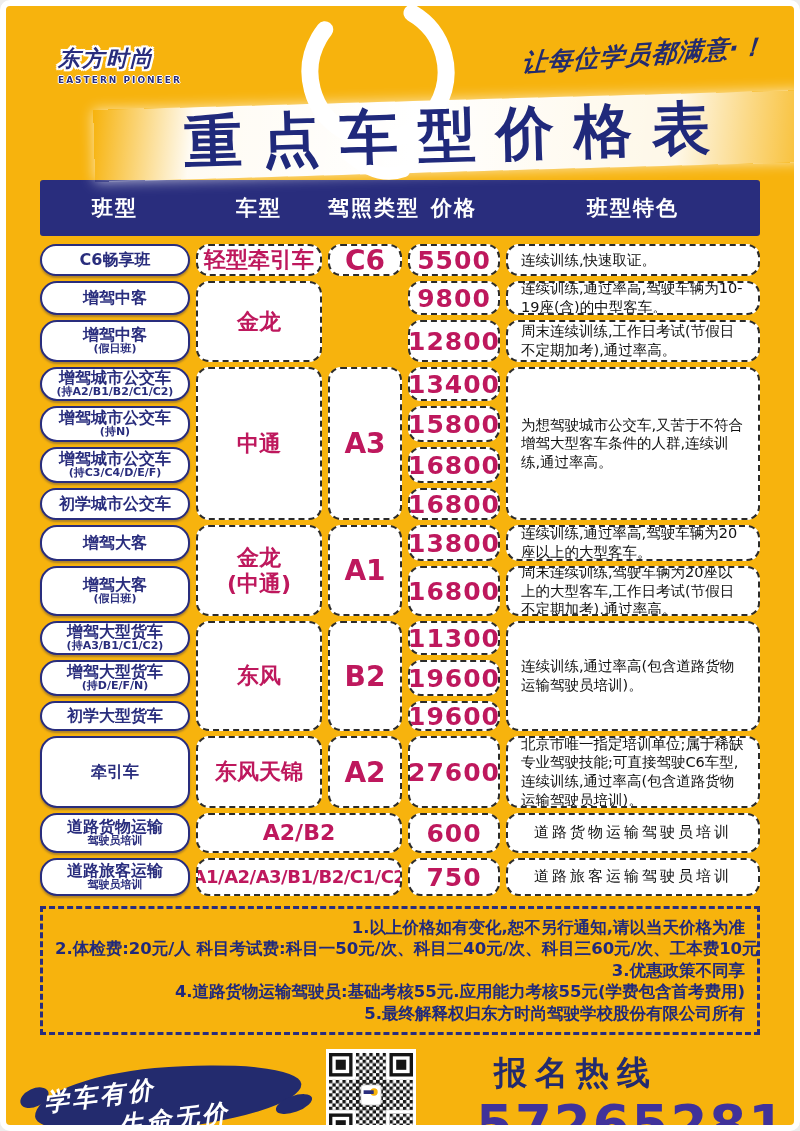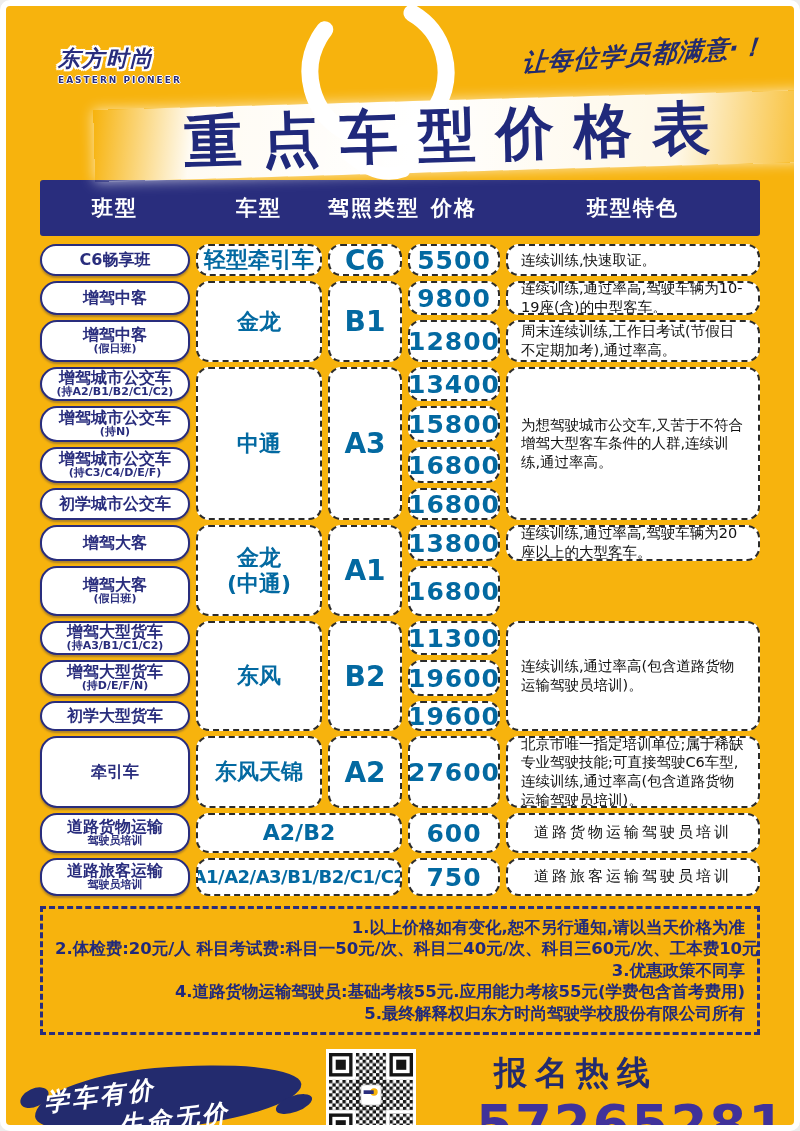--- a/index.html
+++ b/index.html
@@ -52,21 +52,21 @@
   .ccell{
     grid-column:1;background:#fff;border:2px solid #292D7D;border-radius:17px;
     display:flex;flex-direction:column;align-items:center;justify-content:center;
     box-shadow:0 2px 2px rgba(40,40,90,.35);padding:0 2px;overflow:hidden;
   }
   .ccell .lbl{font-size:16px;font-weight:bold;color:#292D7D;line-height:1.05;white-space:nowrap;letter-spacing:0px;}
   .ccell .sub{font-size:11px;font-weight:bold;color:#292D7D;line-height:1.1;white-space:nowrap;}
   .dcell{
     background:#fff;border:2px dashed #2b2b2b;border-radius:13px;
     display:flex;flex-direction:column;align-items:center;justify-content:center;
-    color:#0369a1;overflow:hidden;
+    color:#be185d;overflow:hidden;
   }
   .vehicle{font-size:22px;font-weight:bold;line-height:1.15;text-align:center;}
   .vehicle.small{font-size:18px;letter-spacing:-0.5px;}
   .license{font-size:28px;font-weight:bold;}
   .price{font-size:25px;font-weight:bold;letter-spacing:1px;text-align:center;}
   .feature{
     align-items:flex-start;justify-content:center;text-align:left;
     font-size:14.5px;line-height:1.28;padding:4px 13px;color:#111;
   }
   .feature.center{justify-content:center;align-items:center;text-align:center;letter-spacing:3px;font-size:15px;}
@@ -187,21 +187,20 @@
       <div class="dcell vehicle" style="grid-column:2;grid-row:8 / span 2">
         <span>金龙</span>
         <span>(中通)</span>
       </div>
       <div class="dcell vehicle" style="grid-column:2;grid-row:13">东风天锦</div>
       <div class="dcell vehicle" style="grid-column:2;grid-row:10 / span 3">东风</div>
       <div class="dcell vehicle" style="grid-column:2 / span 2;grid-row:14">A2/B2</div>
       <div class="dcell vehicle small" style="grid-column:2 / span 2;grid-row:15">A1/A2/A3/B1/B2/C1/C2</div>
 
       <div class="dcell license" style="grid-column:3;grid-row:1">C6</div>
-      <div class="dcell license" style="grid-column:3;grid-row:2 / span 2">B1</div>
       <div class="dcell license" style="grid-column:3;grid-row:4 / span 4">A3</div>
       <div class="dcell license" style="grid-column:3;grid-row:8 / span 2">A1</div>
       <div class="dcell license" style="grid-column:3;grid-row:10 / span 3">B2</div>
       <div class="dcell license" style="grid-column:3;grid-row:13">A2</div>
 
       <div class="dcell price" style="grid-column:4;grid-row:1">5500</div>
       <div class="dcell price" style="grid-column:4;grid-row:2">9800</div>
       <div class="dcell price" style="grid-column:4;grid-row:3">12800</div>
       <div class="dcell price" style="grid-column:4;grid-row:4">13400</div>
       <div class="dcell price" style="grid-column:4;grid-row:5">15800</div>
@@ -214,20 +213,21 @@
       <div class="dcell price" style="grid-column:4;grid-row:12">19600</div>
       <div class="dcell price" style="grid-column:4;grid-row:13">27600</div>
       <div class="dcell price" style="grid-column:4;grid-row:14">600</div>
       <div class="dcell price" style="grid-column:4;grid-row:15">750</div>
 
       <div class="dcell feature" style="grid-column:5;grid-row:1">连续训练,快速取证。</div>
       <div class="dcell feature" style="grid-column:5;grid-row:2">连续训练,通过率高,驾驶车辆为10-19座(含)的中型客车。</div>
       <div class="dcell feature" style="grid-column:5;grid-row:3">周末连续训练,工作日考试(节假日不定期加考),通过率高。</div>
       <div class="dcell feature" style="grid-column:5;grid-row:4 / span 4">为想驾驶城市公交车,又苦于不符合增驾大型客车条件的人群,连续训练,通过率高。</div>
       <div class="dcell feature" style="grid-column:5;grid-row:8">连续训练,通过率高,驾驶车辆为20座以上的大型客车。</div>
+      <div class="dcell feature" style="grid-column:5;grid-row:9">周末连续训练,驾驶车辆为20座以上的大型客车,工作日考试(节假日不定期加考),通过率高。</div>
       <div class="dcell feature" style="grid-column:5;grid-row:10 / span 3">连续训练,通过率高(包含道路货物运输驾驶员培训)。</div>
       <div class="dcell feature" style="grid-column:5;grid-row:13">北京市唯一指定培训单位;属于稀缺专业驾驶技能;可直接驾驶C6车型,连续训练,通过率高(包含道路货物运输驾驶员培训)。</div>
       <div class="dcell feature center" style="grid-column:5;grid-row:14">道路货物运输驾驶员培训</div>
       <div class="dcell feature center" style="grid-column:5;grid-row:15">道路旅客运输驾驶员培训</div>
     </div>
   </div>
 
   <div class="notes">
     <div>1.以上价格如有变化,恕不另行通知,请以当天价格为准</div>
     <div>2.体检费:20元/人  科目考试费:科目一50元/次、科目二40元/次、科目三60元/次、工本费10元</div>

